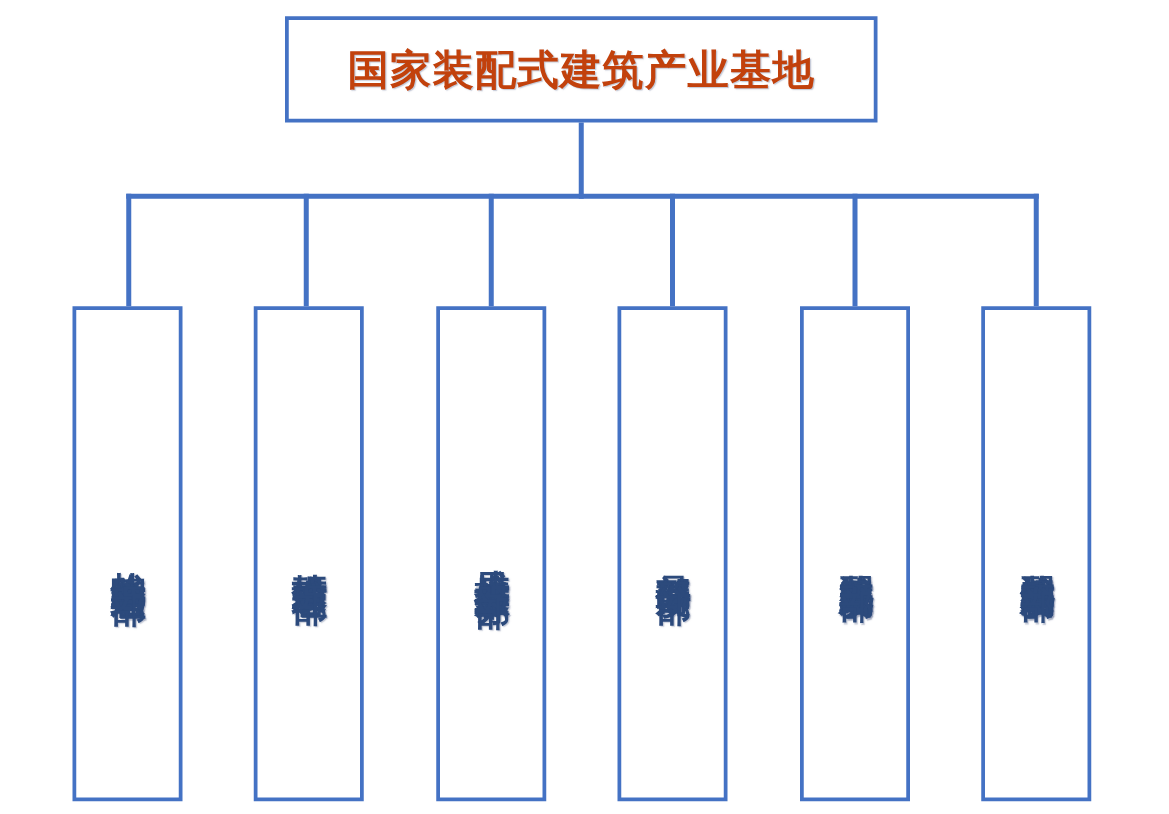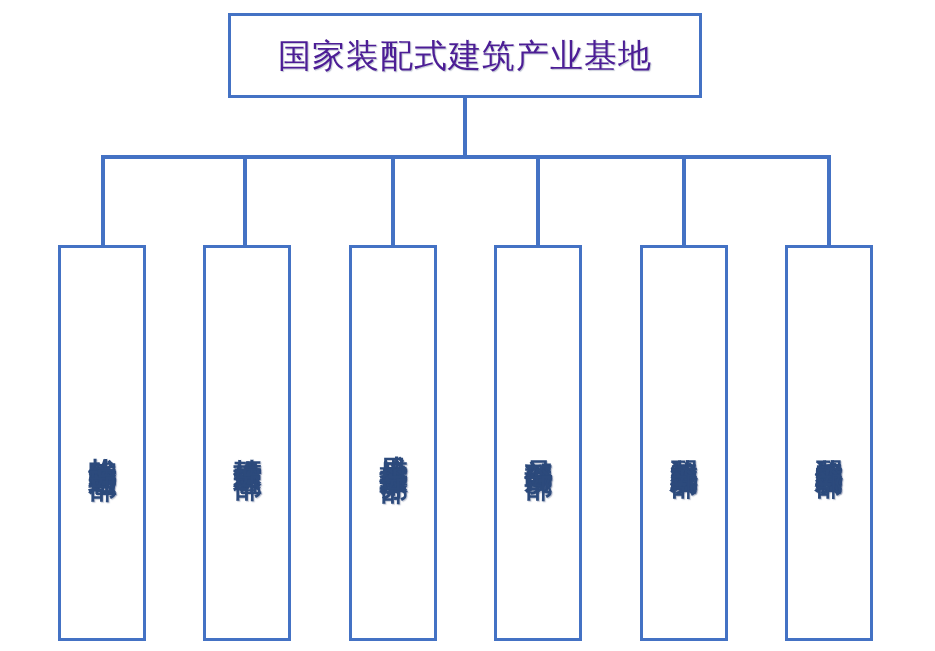--- a/index.html
+++ b/index.html
@@ -30,22 +30,22 @@
     height: 85px;
     box-sizing: border-box;
     border: 3px solid #4472C4;
     background: #ffffff;
     display: flex;
     align-items: center;
     justify-content: center;
   }
   .root-label {
     font-size: 33px;
-    font-weight: normal;
-    color: #4c1d95;
+    font-weight: bold;
+    color: #c2410c;
     letter-spacing: 1px;
     line-height: 1;
     text-shadow: 1px 1px 1px rgba(140,150,175,0.55);
     white-space: nowrap;
   }
 
   
   .conn {
     position: absolute;
     background: #4472C4;

